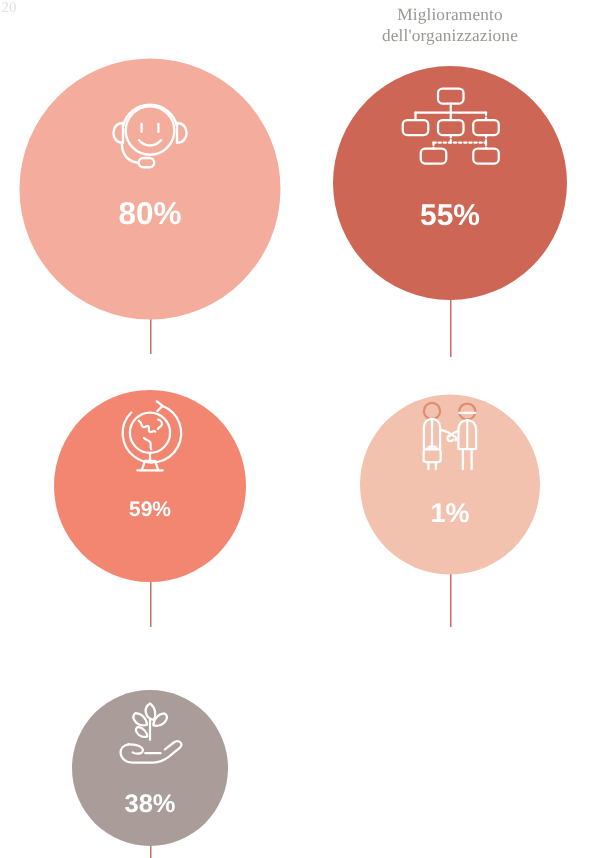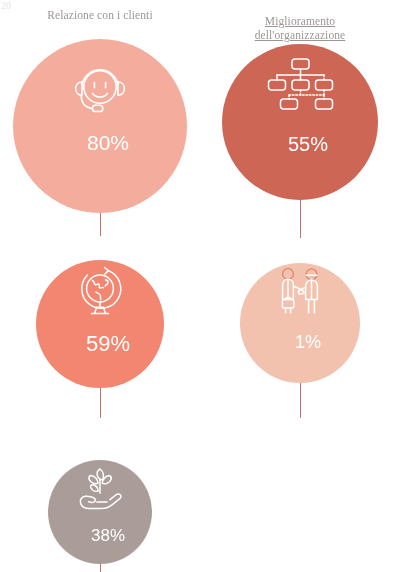--- a/index.html
+++ b/index.html
@@ -74,24 +74,23 @@
     pointer-events: none;
   }
   .bubble-icon svg { display: block; }
 
   .bubble-value {
     position: absolute;
     left: 50%;
     transform: translateX(-50%);
     color: #ffffff;
     font-family: "Liberation Sans", sans-serif;
-    font-weight: normal;
+    font-weight: bold;
     text-align: center;
     white-space: nowrap;
-    margin-left: 8px;
   }
 </style>
 </head>
 <body>
 
 <div id="infographic">
 
   <div class="watermark">20</div>
 
   <div class="connector short" style="left:100px; top:112px; height:14px;"></div>
@@ -103,21 +102,20 @@
   <div class="connector short" style="left:100px; top:500px; height:11px;"></div>
   <div class="connector" style="left:100px; top:532px; height:40px;"></div>
 
   <div class="connector short" style="left:300px; top:117px; height:13px;"></div>
   <div class="connector" style="left:300px; top:160px; height:78px;"></div>
 
   <div class="connector short" style="left:300px; top:327px; height:12px;"></div>
   <div class="connector" style="left:300px; top:362px; height:56px;"></div>
 
   <div class="bubble-group" style="left:0px; top:0px; width:200px; height:215px;">
-    <div class="bubble-label" style="top:8px;">Relazione con i clienti</div>
     <div class="bubble-circle" style="top:39px; width:174px; height:174px; background:#f4ac9c;"></div>
     <div class="bubble-icon" style="top:51px;">
       <svg width="60" height="62" viewBox="0 0 60 62" fill="none" stroke="#ffffff" stroke-width="1.6" stroke-linecap="round" stroke-linejoin="round">
 
         <path d="M12 33 A18.5 18.5 0 0 1 48 33"></path>
 
         <path d="M12 31 c-4.2 0 -6.4 3.0 -6.4 6.6 c0 3.6 2.2 6.6 6.4 6.6 z"></path>
 
         <path d="M48 31 c4.2 0 6.4 3.0 6.4 6.6 c0 3.6 -2.2 6.6 -6.4 6.6 z"></path>
 
@@ -130,21 +128,21 @@
 
         <path d="M11.2 44 c0 7.4 3.6 12.4 10.8 13.6"></path>
 
         <rect x="22.4" y="54.3" width="10.4" height="6.2" rx="3.1"></rect>
       </svg>
     </div>
     <div class="bubble-value" style="top:131px; font-size:21px;">80%</div>
   </div>
 
   <div class="bubble-group" style="left:200px; top:0px; width:200px; height:215px;">
-    <div class="bubble-label" style="top:14px;text-decoration:underline;">Miglioramento
+    <div class="bubble-label" style="top:3px;">Miglioramento
 dell'organizzazione</div>
     <div class="bubble-circle" style="top:44px; width:156px; height:156px; background:#ce6655;"></div>
     <div class="bubble-icon" style="top:57px;">
       <svg width="72" height="54" viewBox="0 0 72 54" fill="none" stroke="#ffffff" stroke-width="1.5" stroke-linecap="round" stroke-linejoin="round">
 
         <rect x="28" y="2" width="17" height="10" rx="3"></rect>
 
         <path d="M36.5 12 v6"></path>
 
         <path d="M13 18 H60"></path>
@@ -183,21 +181,21 @@
 
         <path d="M18.5 14.5 c2.4 1.2 1.2 3.6 3 4.2 c1.8 .6 2.2 -1.6 3.4 -.6 c1.2 1 -.6 3 .8 3.8 c1.4 .8 2.8 -1.4 3.8 -.2"></path>
         <path d="M31.5 13.8 c1.6 .4 2.8 1.8 2.4 3.4 c-.4 1.6 -2.2 1.4 -2.6 2.8"></path>
         <path d="M22 26 c1.4 1.6 3.4 1.2 4.2 3 c.8 1.8 -.4 3.4 .6 4.6"></path>
 
         <path d="M26 35.9 v5.4"></path>
         <path d="M20.5 47.5 L22.6 41.3 h6.8 l2.1 6.2"></path>
         <path d="M17.5 47.5 H34.5"></path>
       </svg>
     </div>
-    <div class="bubble-value" style="top:103px; font-size:22px;">59%</div>
+    <div class="bubble-value" style="top:103px; font-size:14px;">59%</div>
   </div>
 
   <div class="bubble-group" style="left:200px; top:228px; width:200px; height:175px;">
     <div class="bubble-circle" style="top:35px; width:120px; height:120px; background:#f3c2ae;"></div>
     <div class="bubble-icon" style="top:38px;">
       <svg width="58" height="58" viewBox="0 0 58 58" fill="none" stroke="#ffffff" stroke-width="1.5" stroke-linecap="round" stroke-linejoin="round">
 
         <circle cx="17" cy="8" r="5.4" stroke="#e08b72"></circle>
 
         <path d="M11.6 18.8 c0 -3.4 2.4 -5.6 5.4 -5.6 c3 0 5.4 2.2 5.4 5.6 v14.4 h-10.8 z"></path>

